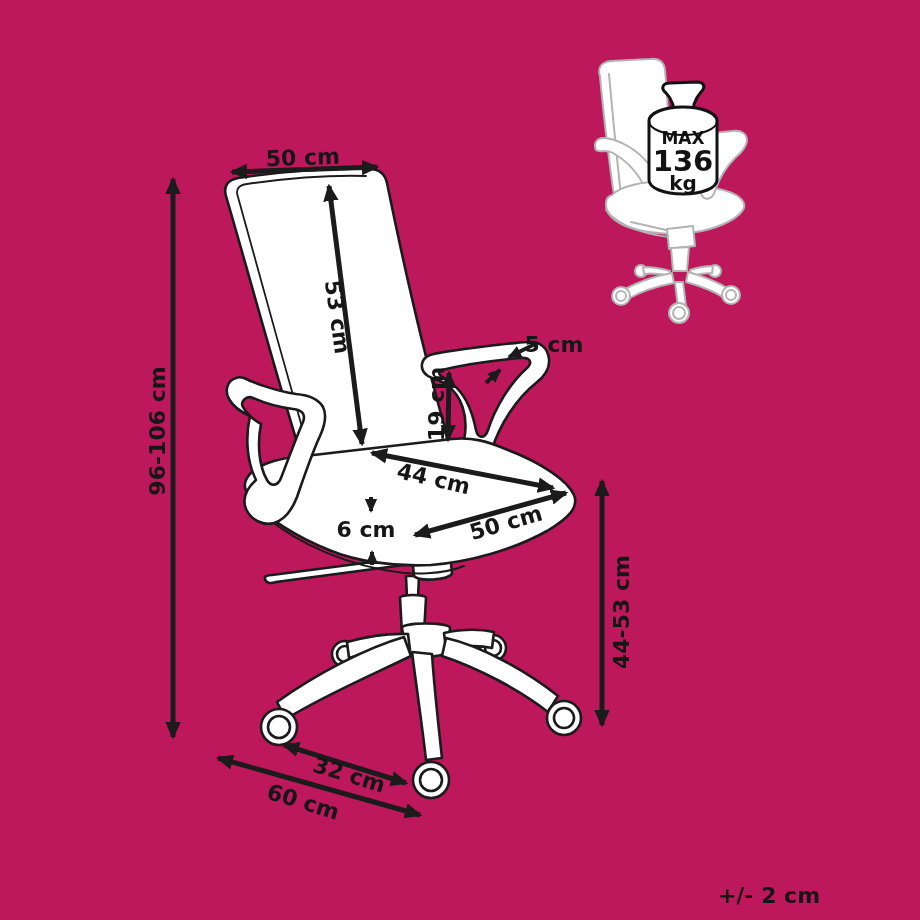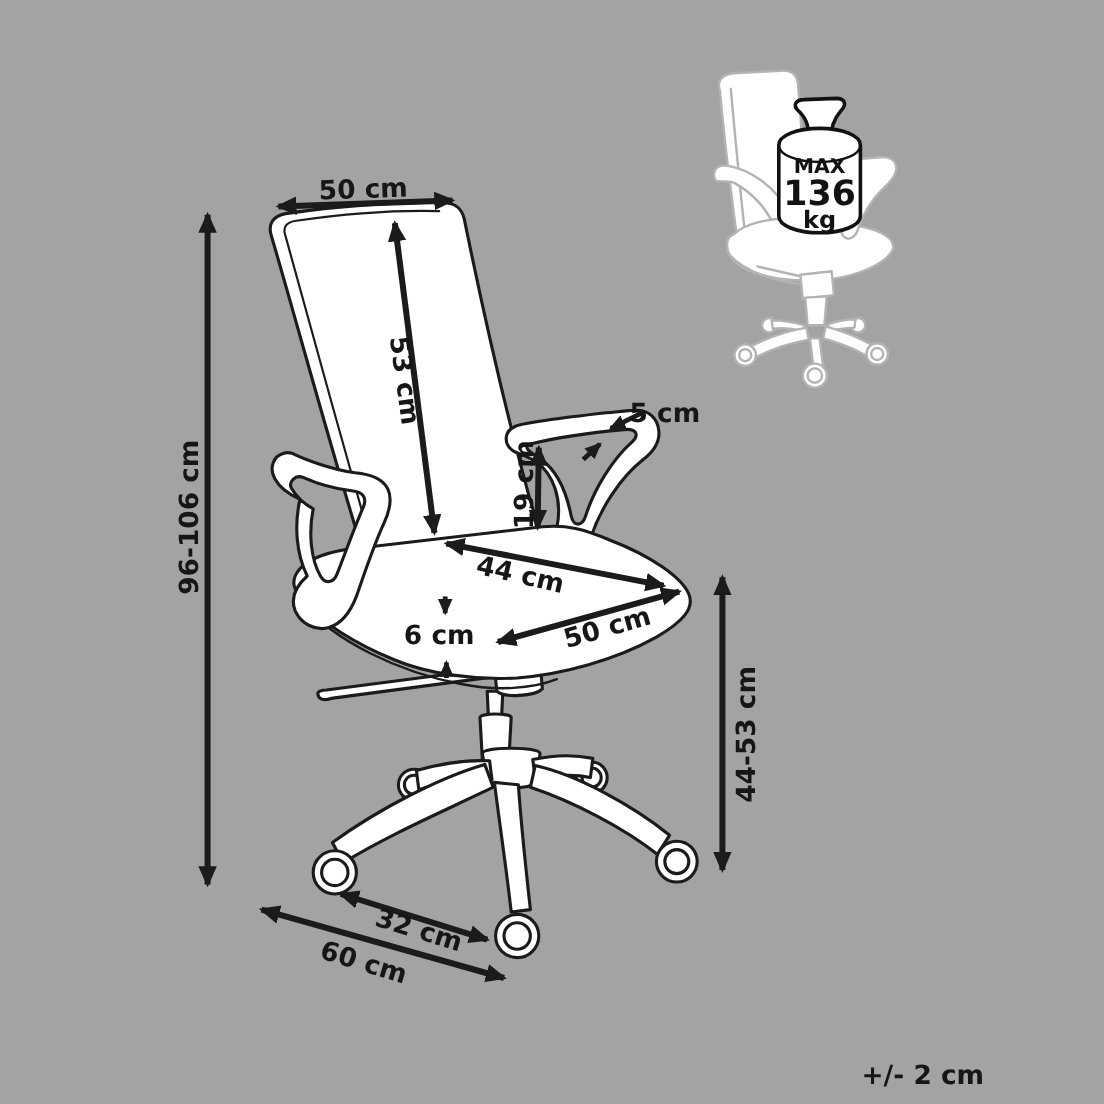--- a/index.html
+++ b/index.html
@@ -1,19 +1,19 @@
 <!DOCTYPE html>
 <html><head>
 <meta charset="utf-8">
 <style>
   html,body{margin:0;padding:0;background:#ffffff;}
   .stage{
     position:relative;
     width:920px;height:920px;
-    background:#a3a3a3;
+    background:#be185d;
     font-family:"DejaVu Sans","Liberation Sans",sans-serif;
     overflow:hidden;
   }
   svg{display:block;}
   .dim-label{
     font-family:"DejaVu Sans","Liberation Sans",sans-serif;
     font-weight:700;
     font-size:22px;
     fill:#161616;
   }

